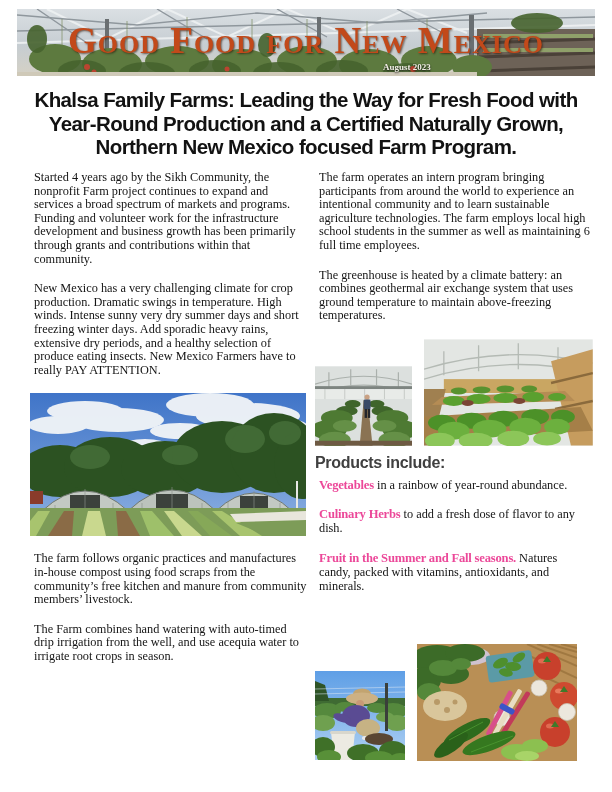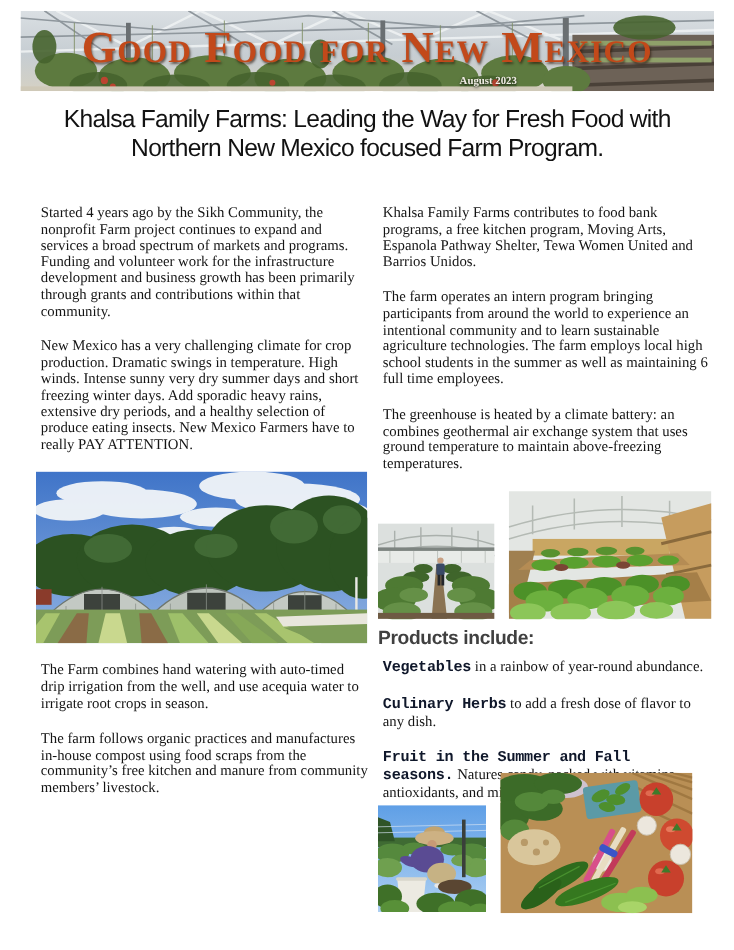--- a/index.html
+++ b/index.html
@@ -12,40 +12,40 @@
   .banner-title{position:absolute;left:0;right:0;top:13px;text-align:center;
     font-family:"Liberation Serif",serif;font-variant:small-caps;font-weight:700;
     font-size:37px;line-height:1;color:#c2491a;letter-spacing:1px;
     text-shadow:1px 1px 2px rgba(45,25,10,.65);}
   .banner-date{position:absolute;left:366px;top:53px;
     font-family:"Liberation Serif",serif;font-weight:700;font-size:9px;color:#f2eee6;
     text-shadow:0 1px 2px rgba(20,20,20,.9);}
 
   
   .headline{position:absolute;left:0;top:88px;width:612px;text-align:center;
-    font-family:"Liberation Sans",sans-serif;font-weight:400;font-size:20.5px;
+    font-family:"Liberation Sans",sans-serif;font-weight:700;font-size:20.5px;
     line-height:23.5px;letter-spacing:-0.6px;color:#121212;}
   .headline div{white-space:nowrap;}
 
   
   .col{position:absolute;top:171px;font-size:12.3px;line-height:13.6px;}
   .col-left{left:30px;width:279px;}
   .col-right{left:315px;width:278px;}
   .col p{margin:0 0 16px 4px;}
 
   .photo{display:block;}
   .photo-field{margin:14px 0 16px 0;}
   .photo-row{display:flex;align-items:flex-end;gap:12px;margin:6px 0 10px 0;}
 
   
   .products-heading{font-family:"Liberation Sans",sans-serif;font-weight:700;
     font-size:16px;letter-spacing:-0.3px;color:#404040;margin:0 0 9px 0;}
   .product-item{margin:0 0 10px 0;font-size:12.3px;line-height:13.8px;}
-  .product-lead{font-family:Liberation Mono, monospace;font-weight:700;
-    font-size:12.6px;letter-spacing:-0.2px;color:#0f172a;}
+  .product-lead{font-family:Liberation Serif, serif;font-weight:700;
+    font-size:12.6px;letter-spacing:-0.2px;color:#ec4899;}
   .product-item.narrow{max-width:250px;}
 
   .photo-abs-gardener{position:absolute;left:315px;top:671px;}
   .photo-abs-basket{position:absolute;left:417px;top:644px;}
 </style>
 </head>
 <body>
 
 <div class="page">
 
@@ -112,20 +112,21 @@
           <circle cx="396" cy="60" r="3"></circle>
       </g>
       <rect x="0" y="63" width="460" height="4" fill="#cfc9b8"></rect>
     </svg>
     <div class="banner-title">Good Food for New Mexico</div>
     <div class="banner-date">August 2023</div>
   </div>
 
   <div class="headline">
     <div>Khalsa Family Farms: Leading the Way for Fresh Food with</div>
+    <div>Year-Round Production and a Certified Naturally Grown,</div>
     <div>Northern New Mexico focused Farm Program.</div>
   </div>
 
   <div class="col col-left">
     <p>Started 4 years ago by the Sikh Community, the nonprofit Farm project continues to expand and services a broad spectrum of markets and programs. Funding and volunteer work for the infrastructure development and business growth has been primarily through grants and contributions within that community.</p>
     <p>New Mexico has a very challenging climate for crop production. Dramatic swings in temperature. High winds. Intense sunny very dry summer days and short freezing winter days. Add sporadic heavy rains, extensive dry periods, and a healthy selection of produce eating insects. New Mexico Farmers have to really PAY ATTENTION.</p>
 
     <svg class="photo photo-field" width="276" height="143" viewBox="0 0 276 143" aria-label="field-with-hoop-greenhouses-photo">
       <defs>
         <linearGradient id="fsky" x1="0" y1="0" x2="0" y2="1">
@@ -181,26 +182,25 @@
         <polygon points="86,118 96,118 110,143 88,143" fill="#8a6b46"></polygon>
         <polygon points="110,118 122,118 144,143 120,143" fill="#9ec06a"></polygon>
         <polygon points="134,118 144,118 172,143 152,143" fill="#c9d88e"></polygon>
         <polygon points="158,118 168,118 202,143 180,143" fill="#86a858"></polygon>
         <polygon points="182,118 192,118 232,143 210,143" fill="#a8c46e"></polygon>
       </g>
       <polygon points="200,121 276,118 276,127 206,129" fill="#e8e6dc"></polygon>
       <polygon points="206,130 276,128 276,143 238,143" fill="#7d9c58"></polygon>
     </svg>
 
+    <p>The farm follows organic practices and manufactures in-house compost using food scraps from the community’s free kitchen and manure from community members’ livestock.</p>
     <p>The Farm combines hand watering with auto-timed drip irrigation from the well, and use acequia water to irrigate root crops in season.</p>
-    <p>The farm follows organic practices and manufactures in-house compost using food scraps from the community’s free kitchen and manure from community members’ livestock.</p>
   </div>
 
   <div class="col col-right">
-    <p>Khalsa Family Farms contributes to food bank programs, a free kitchen program, Moving Arts, Espanola Pathway Shelter, Tewa Women United and Barrios Unidos.</p>
     <p>The farm operates an intern program bringing participants from around the world to experience an intentional community and to learn sustainable agriculture technologies. The farm employs local high school students in the summer as well as maintaining 6 full time employees.</p>
     <p>The greenhouse is heated by a climate battery: an combines geothermal air exchange system that uses ground temperature to maintain above-freezing temperatures.</p>
 
     <div class="photo-row">
       <svg class="photo" width="98" height="80" viewBox="0 0 98 80" aria-label="person-in-greenhouse-rows-photo">
         <rect width="98" height="80" fill="#dce0de"></rect>
         <g stroke="#aab0ac" stroke-width="1.2" fill="none">
           <path d="M0 18 Q49 2 98 18"></path>
             <path d="M0 27 Q49 11 98 27"></path>
           <path d="M14 6 L14 24 M36 3 L36 22 M62 3 L62 22 M84 6 L84 24"></path>

